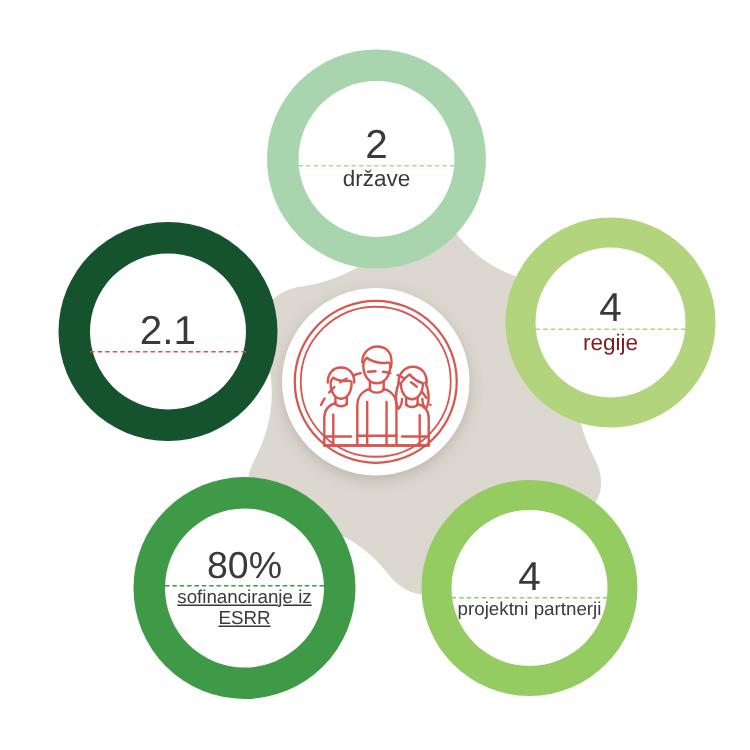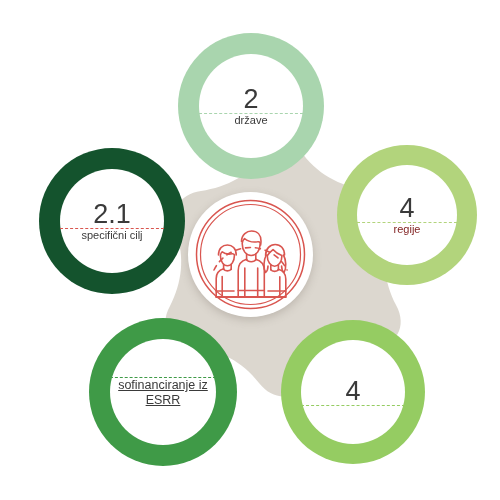--- a/index.html
+++ b/index.html
@@ -101,21 +101,21 @@
     z-index: 4;
     display: flex;
     align-items: center;
     justify-content: center;
   }
   .center-medallion svg { display: block; }
 
   
   .v-big   { font-size: 27px; }
   .v-mid   { font-size: 25px; }
-  .lbl-sm  { font-size: 11px; }
+  .lbl-sm  { font-size: 15px; }
   .lbl-xs  { font-size: 12.5px; }
 </style>
 </head>
 <body>
 
 <div id="infographic" style="background-color: rgb(255, 255, 255);">
 
   <svg class="connector-star" viewBox="0 0 500 500">
     <g>
       <path id="star-path" fill="#dcd7cf" d="M250 120
@@ -140,43 +140,44 @@
       <div class="node-value v-big" style="color: rgb(58, 58, 58);">2</div>
       <hr class="node-divider" style="border-top-color: rgb(169, 213, 174);">
       <div class="node-label lbl-sm" style="color: rgb(58, 58, 58);">države</div>
     </div>
   </div>
 
   <div class="node" id="node-specificni-cilj" style="background-color: #14532d;">
     <div class="node-inner">
       <div class="node-value v-big" style="color: rgb(58, 58, 58);">2.1</div>
       <hr class="node-divider" style="border-top-color: rgb(217, 85, 79);">
-      <div class="node-label lbl-sm" style="color: rgb(58, 58, 58);">specifični cilj</div>
     </div>
   </div>
 
   <div class="node" id="node-regije" style="background-color: rgb(178, 212, 124);">
     <div class="node-inner">
       <div class="node-value v-big" style="color: rgb(58, 58, 58);">4</div>
       <hr class="node-divider" style="border-top-color: rgb(178, 212, 124);">
       <div class="node-label lbl-sm" style="color: #7f1d1d;">regije</div>
     </div>
   </div>
 
   <div class="node" id="node-sofinanciranje" style="background-color: rgb(63, 154, 71);">
     <div class="node-inner">
+      <div class="node-value v-mid" style="color: rgb(58, 58, 58);">80%</div>
       <hr class="node-divider" style="border-top-color: rgb(63, 154, 71);">
       <div class="node-label lbl-xs" style="color: rgb(58, 58, 58); text-decoration: underline;">sofinanciranje iz ESRR</div>
     </div>
   </div>
 
   <div class="node" id="node-projektni-partnerji" style="background-color: rgb(149, 204, 98);">
     <div class="node-inner">
       <div class="node-value v-big" style="color: rgb(58, 58, 58);">4</div>
       <hr class="node-divider" style="border-top-color: rgb(149, 204, 98);">
+      <div class="node-label lbl-xs" style="color: rgb(58, 58, 58);">projektni partnerji</div>
     </div>
   </div>
 
   <div class="center-medallion">
     <svg width="113" height="113" viewBox="0 0 113 113">
       <g fill="none" stroke="#d9554f" stroke-width="1.6" stroke-linecap="round" stroke-linejoin="round">
 
         <circle cx="56.5" cy="56.5" r="54" stroke-width="1.5"></circle>
         <circle cx="56.5" cy="56.5" r="50" stroke-width="1.2"></circle>
 

